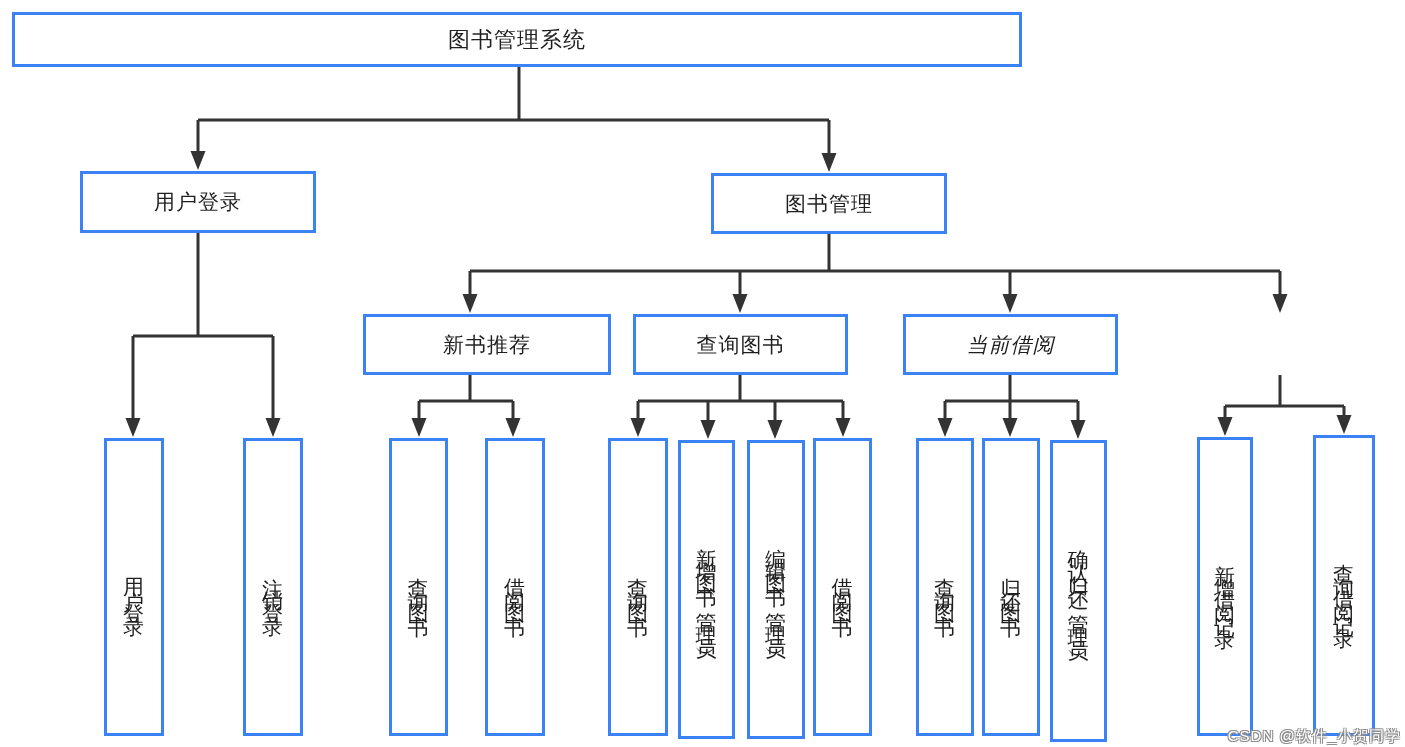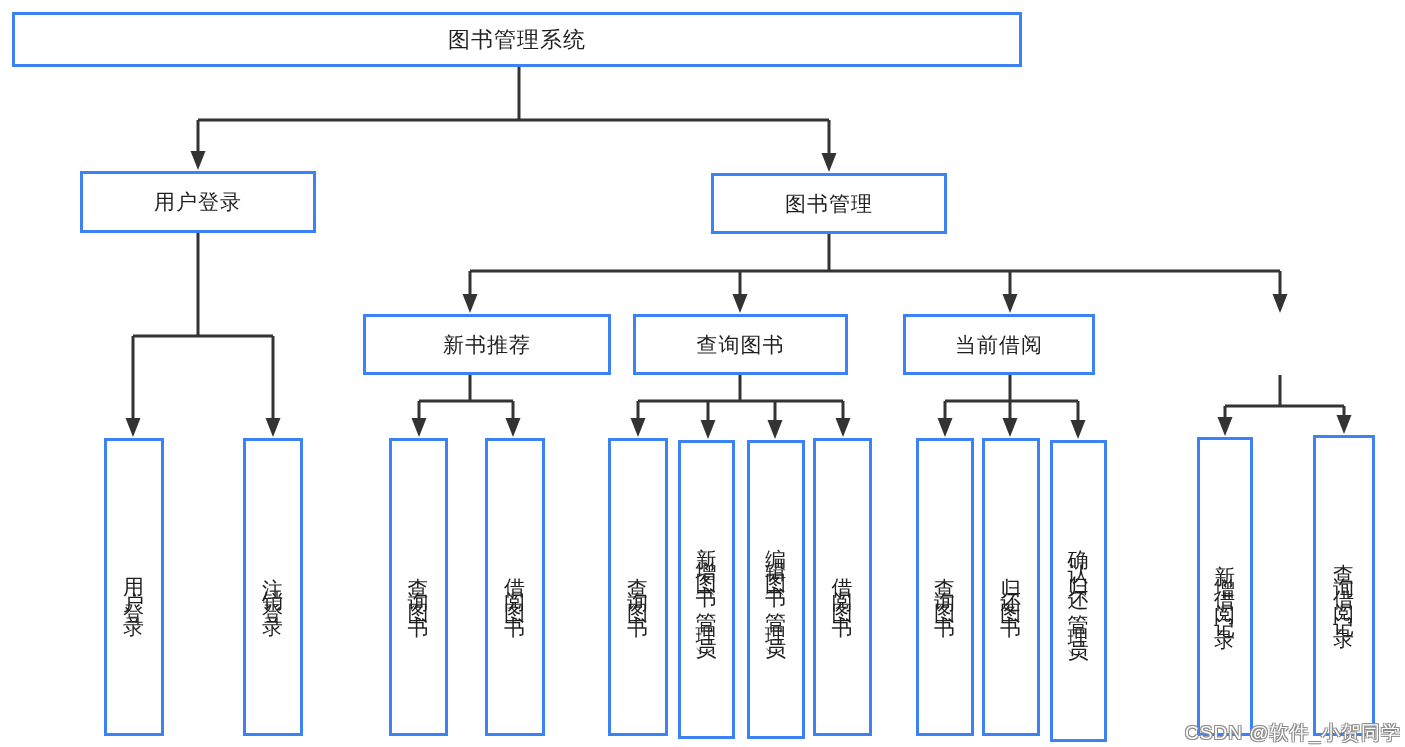--- a/index.html
+++ b/index.html
@@ -29,21 +29,21 @@
     writing-mode:vertical-rl;
     text-orientation:mixed;
     font-size:21px;
     line-height:1;
     letter-spacing:13px;
     white-space:nowrap;
   }
   .watermark{
     position:absolute;
     right:4px;bottom:1px;
-    font-size:19px;
+    font-size:15px;
     letter-spacing:1px;
     color:#ffffff;
     text-shadow:-1px -1px 0 #8d8d8d,1px -1px 0 #8d8d8d,-1px 1px 0 #8d8d8d,1px 1px 0 #8d8d8d;
     white-space:nowrap;
   }
 </style>
 </head>
 <body>
 
 <div class="stage">
@@ -124,21 +124,21 @@
   <div class="node" style="left:711px;top:173px;width:236px;height:61px;">
     <span class="hlabel">图书管理</span>
   </div>
 
   <div class="node" style="left:363px;top:314px;width:248px;height:61px;">
     <span class="hlabel">新书推荐</span>
   </div>
   <div class="node" style="left:633px;top:314px;width:215px;height:61px;">
     <span class="hlabel">查询图书</span>
   </div>
-  <div class="node" style="left:903px;top:314px;width:192px;height:61px;">
+  <div class="node" style="left:903px;top:314px;width:215px;height:61px;font-style:italic;">
     <span class="hlabel">当前借阅</span>
   </div>
 
   <div class="node" style="left:104px;top:438px;width:60px;height:298px;">
     <span class="vlabel">用户登录</span>
   </div>
   <div class="node" style="left:243px;top:438px;width:60px;height:298px;">
     <span class="vlabel">注销登录</span>
   </div>
 

